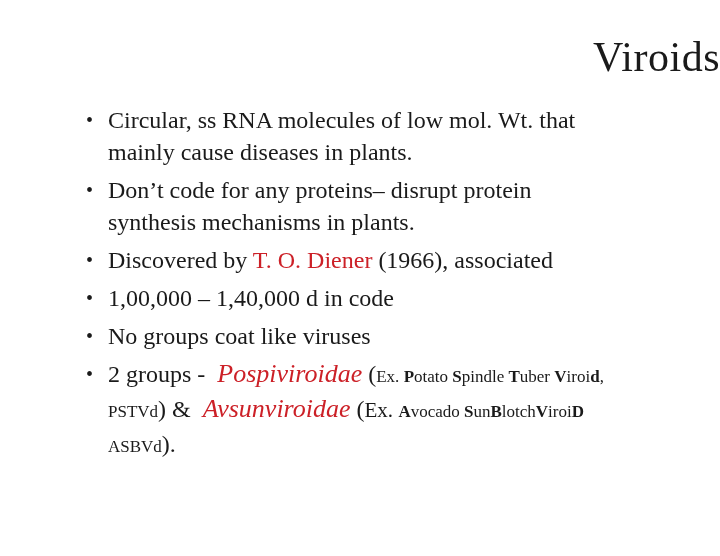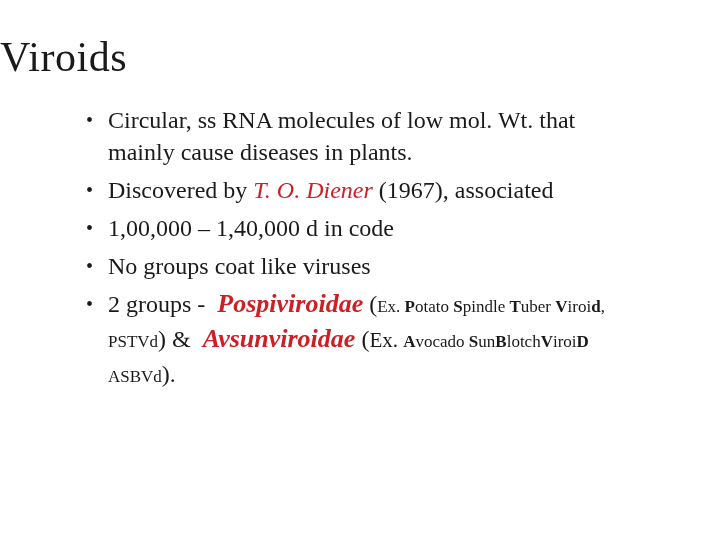--- a/index.html
+++ b/index.html
@@ -16,21 +16,21 @@
   .slide {
     position: relative;
     width: 720px;
     height: 556px;
     background: var(--paper, #ffffff);
     color: var(--ink, #1a1a1a);
   }
   .slide-title {
     margin: 0;
     padding-top: 32px;
-    text-align: left;
+    text-align: right;
     font-size: 42px;
     line-height: 50px;
     font-weight: 400;
     color: var(--ink, #1a1a1a);
     letter-spacing: 0.5px;
   }
   ul.bullet-list {
     list-style: none;
     margin: 22px 58px 0 108px;
     padding: 0;
@@ -45,38 +45,42 @@
     content: "\2022";
     position: absolute;
     left: -22px;
     top: 0;
     font-size: 20px;
     line-height: 32px;
     color: var(--ink, #1a1a1a);
   }
   .line { white-space: nowrap; }
   .seg.body     { font-size: 24px; }
-  .seg.red      { color: var(--accent, #cc2027); font-style: italic; }
-  .seg.species  { color: var(--accent, #cc2027); font-weight: bold; font-style: italic; font-size: 26px; text-align: right; }
+  .seg.red      { color: var(--accent, #cc2027); }
+  .seg.species  { color: var(--accent, #cc2027); font-weight: normal; font-style: italic; font-size: 26px; text-align: right; }
   .seg.small    { font-size: 17px; }
   .seg.smallbold{ font-size: 17px; font-weight: bold; }
   .seg.ex2      { font-size: 21px; }
 </style>
 </head>
 <body>
 
 <div class="slide">
   <h1 class="slide-title">Viroids</h1>
   <ul class="bullet-list">
       <li>
         <div class="line"><span class="seg body">Circular, ss RNA molecules of low mol. Wt. that</span></div>
         <div class="line"><span class="seg body">mainly cause diseases in plants.</span></div>
       </li>
       <li>
-        <div class="line"><span class="seg body">Discovered by </span><span class="seg red">T. O. Diener</span><span class="seg body"> (1967), associated</span></div>
+        <div class="line"><span class="seg body">Don’t code for any proteins– disrupt protein</span></div>
+        <div class="line"><span class="seg body">synthesis mechanisms in plants.</span></div>
+      </li>
+      <li>
+        <div class="line"><span class="seg body">Discovered by </span><span class="seg red">T. O. Diener</span><span class="seg body"> (1966), associated</span></div>
       </li>
       <li>
         <div class="line"><span class="seg body">1,00,000 – 1,40,000 d in code</span></div>
       </li>
       <li>
         <div class="line"><span class="seg body">No groups coat like viruses</span></div>
       </li>
       <li>
         <div class="line"><span class="seg body">2 groups - &nbsp;</span><span class="seg species">Pospiviroidae</span><span class="seg body"> (</span><span class="seg small">Ex. </span><span class="seg smallbold">P</span><span class="seg small">otato </span><span class="seg smallbold">S</span><span class="seg small">pindle </span><span class="seg smallbold">T</span><span class="seg small">uber </span><span class="seg smallbold">V</span><span class="seg small">iroi</span><span class="seg smallbold">d</span><span class="seg small">,</span></div>
         <div class="line"><span class="seg small">PSTVd</span><span class="seg body">) &amp; &nbsp;</span><span class="seg species">Avsunviroidae</span><span class="seg body"> (</span><span class="seg ex2">Ex. </span><span class="seg smallbold">A</span><span class="seg small">vocado </span><span class="seg smallbold">S</span><span class="seg small">un</span><span class="seg smallbold">B</span><span class="seg small">lotch</span><span class="seg smallbold">V</span><span class="seg small">iroi</span><span class="seg smallbold">D</span></div>

